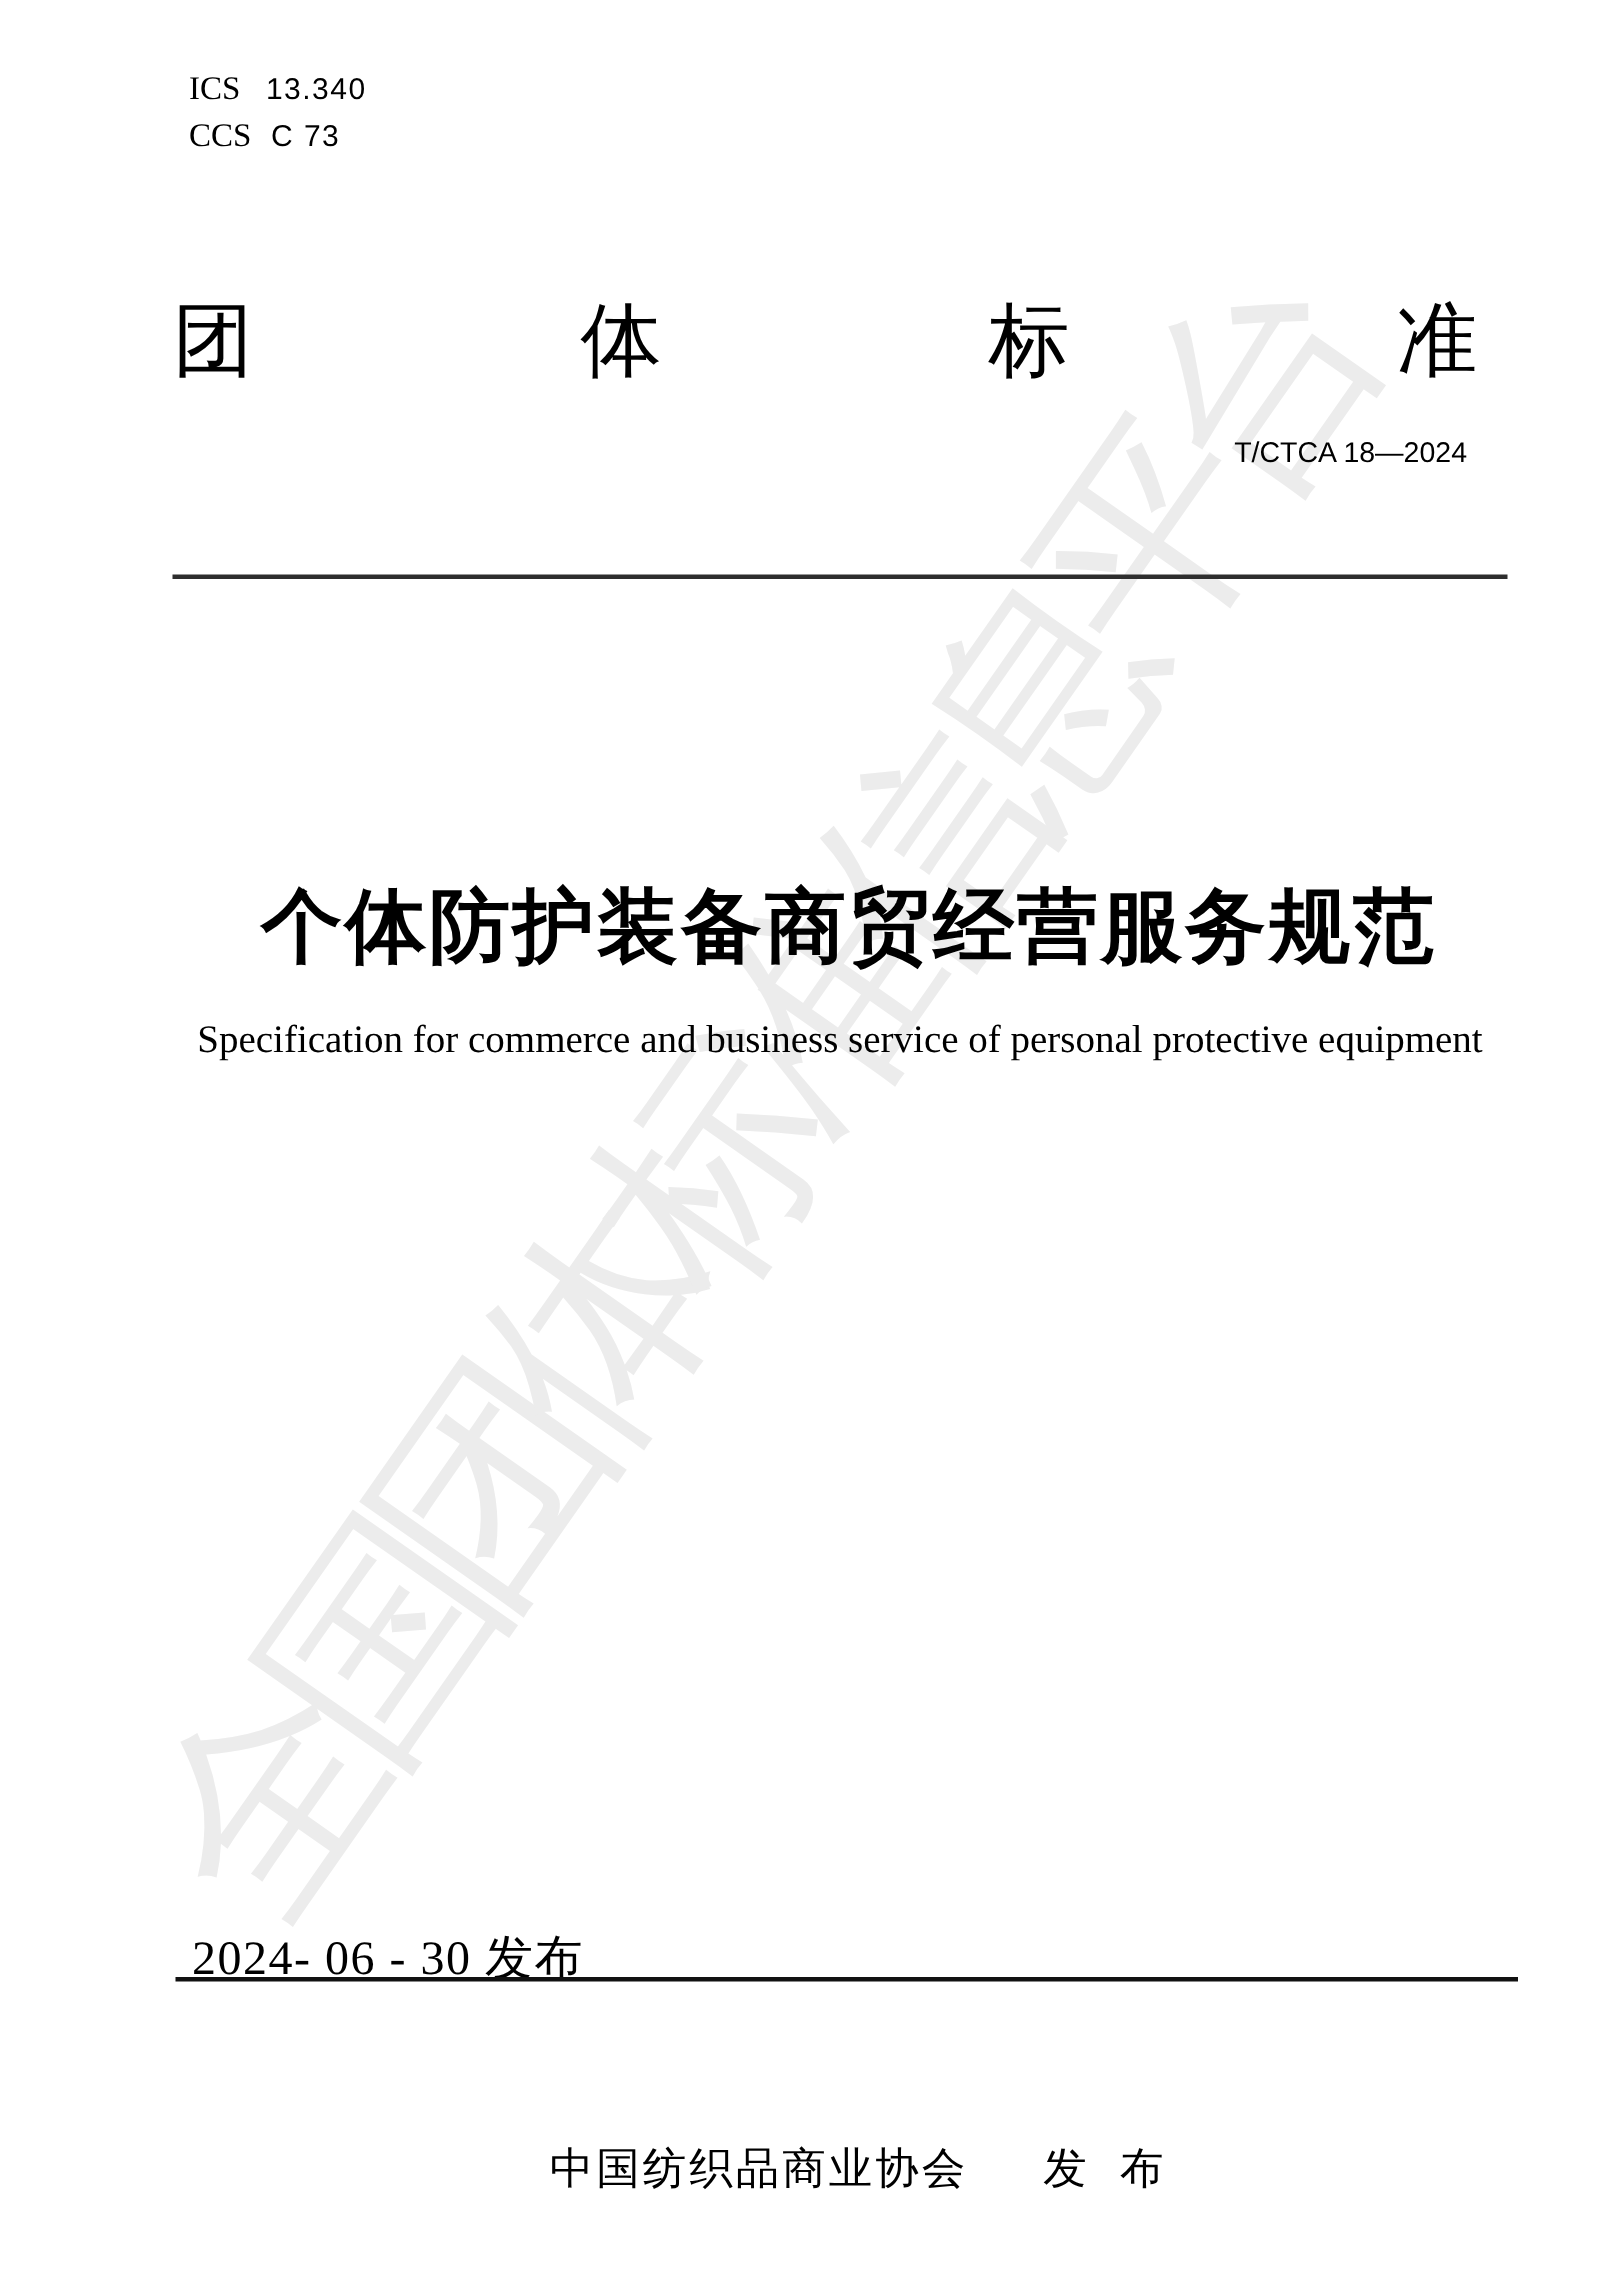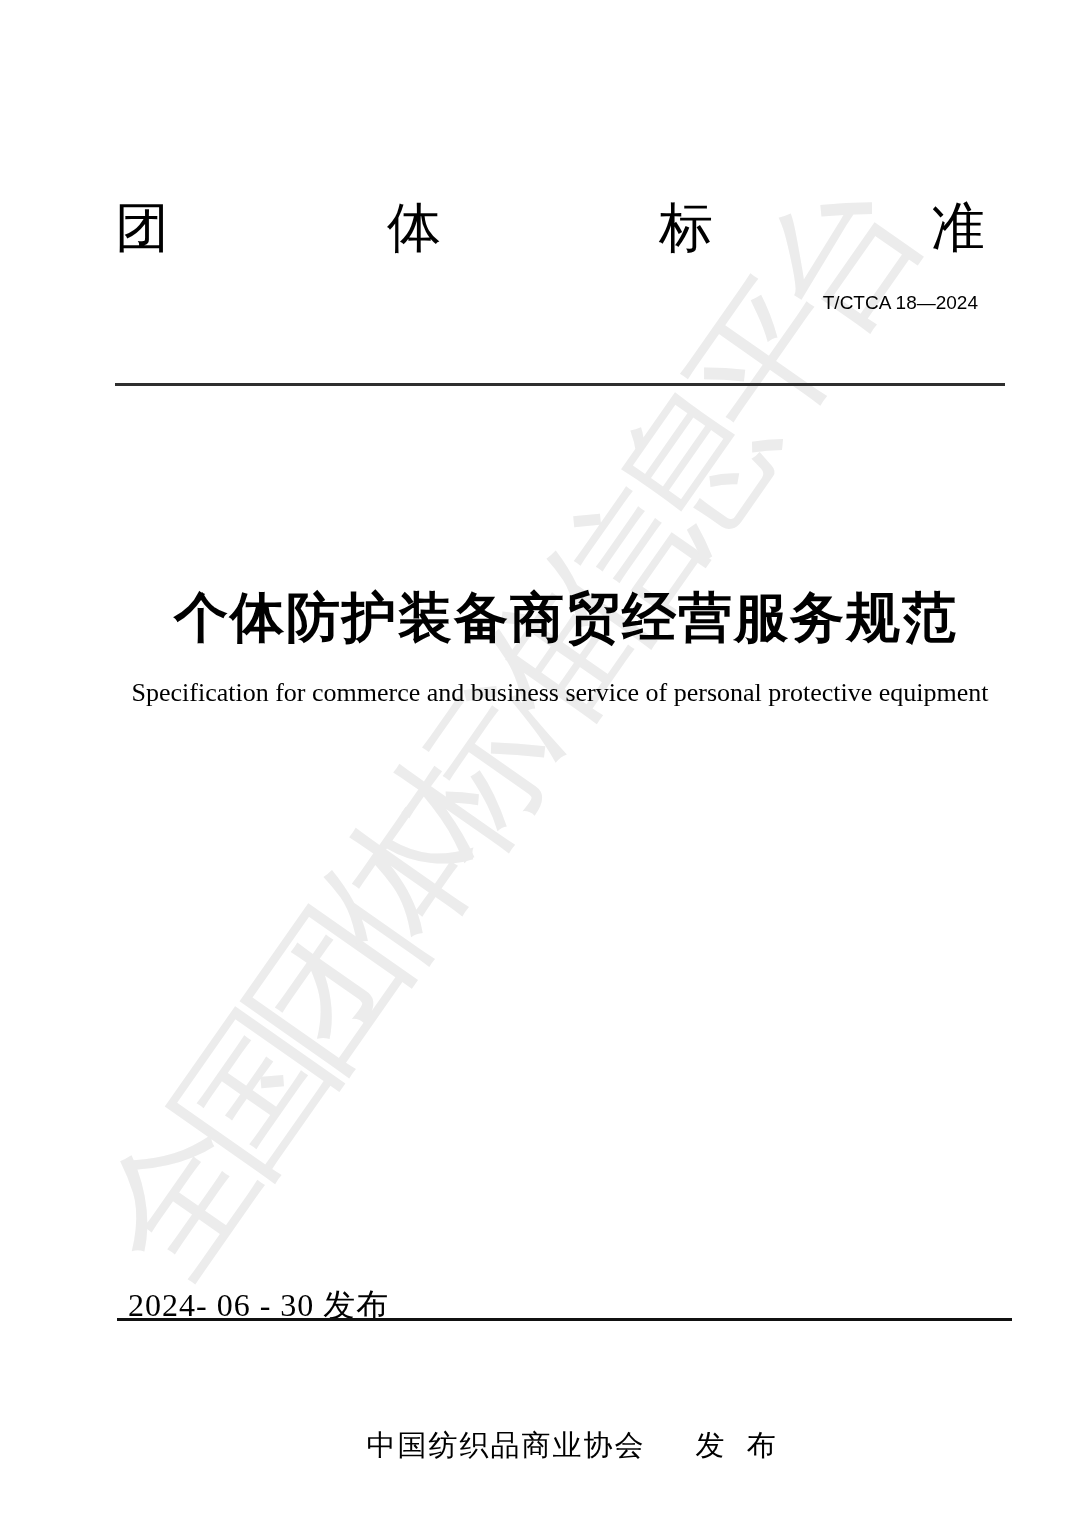--- a/index.html
+++ b/index.html
@@ -110,20 +110,30 @@
   }
   .publisher-gap { display: inline-block; width: 50px; }
 </style>
 </head>
 <body>
 
 <div class="page">
 
   <div class="watermark">全国团体标准信息平台</div>
 
+  <div class="code-block">
+    <div class="code-row">
+      <span class="code-label">ICS</span>
+      <span class="code-value ics">13.340</span>
+    </div>
+    <div class="code-row">
+      <span class="code-label">CCS</span>
+      <span class="code-value ccs">C 73</span>
+    </div>
+  </div>
 
   <div class="doc-type-row">
     <span>团</span>
     <span>体</span>
     <span>标</span>
     <span>准</span>
   </div>
 
   <div class="std-number">T/CTCA 18—2024</div>
 

